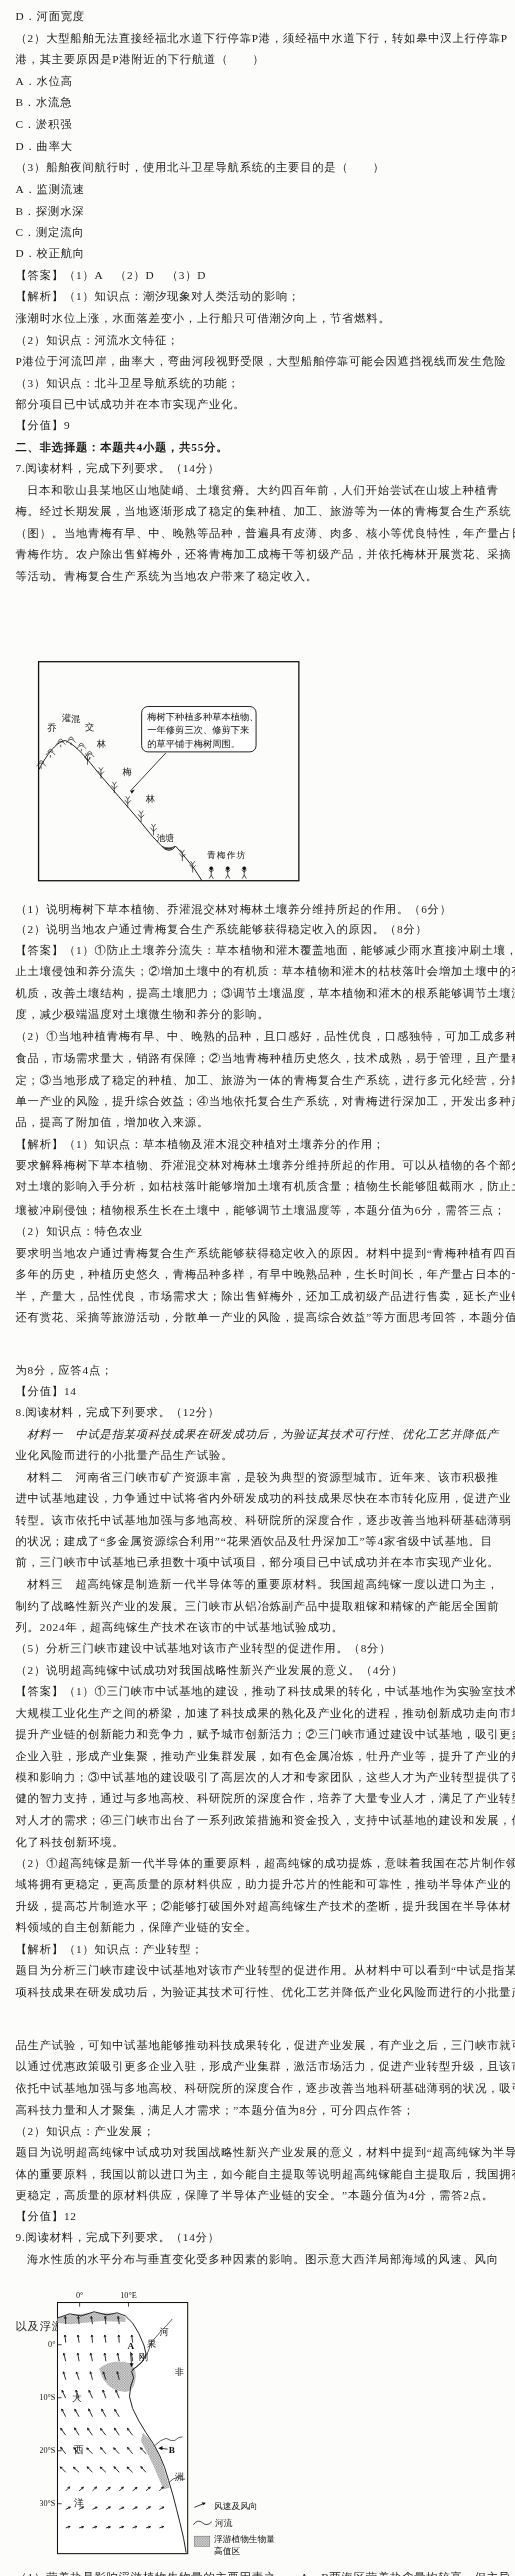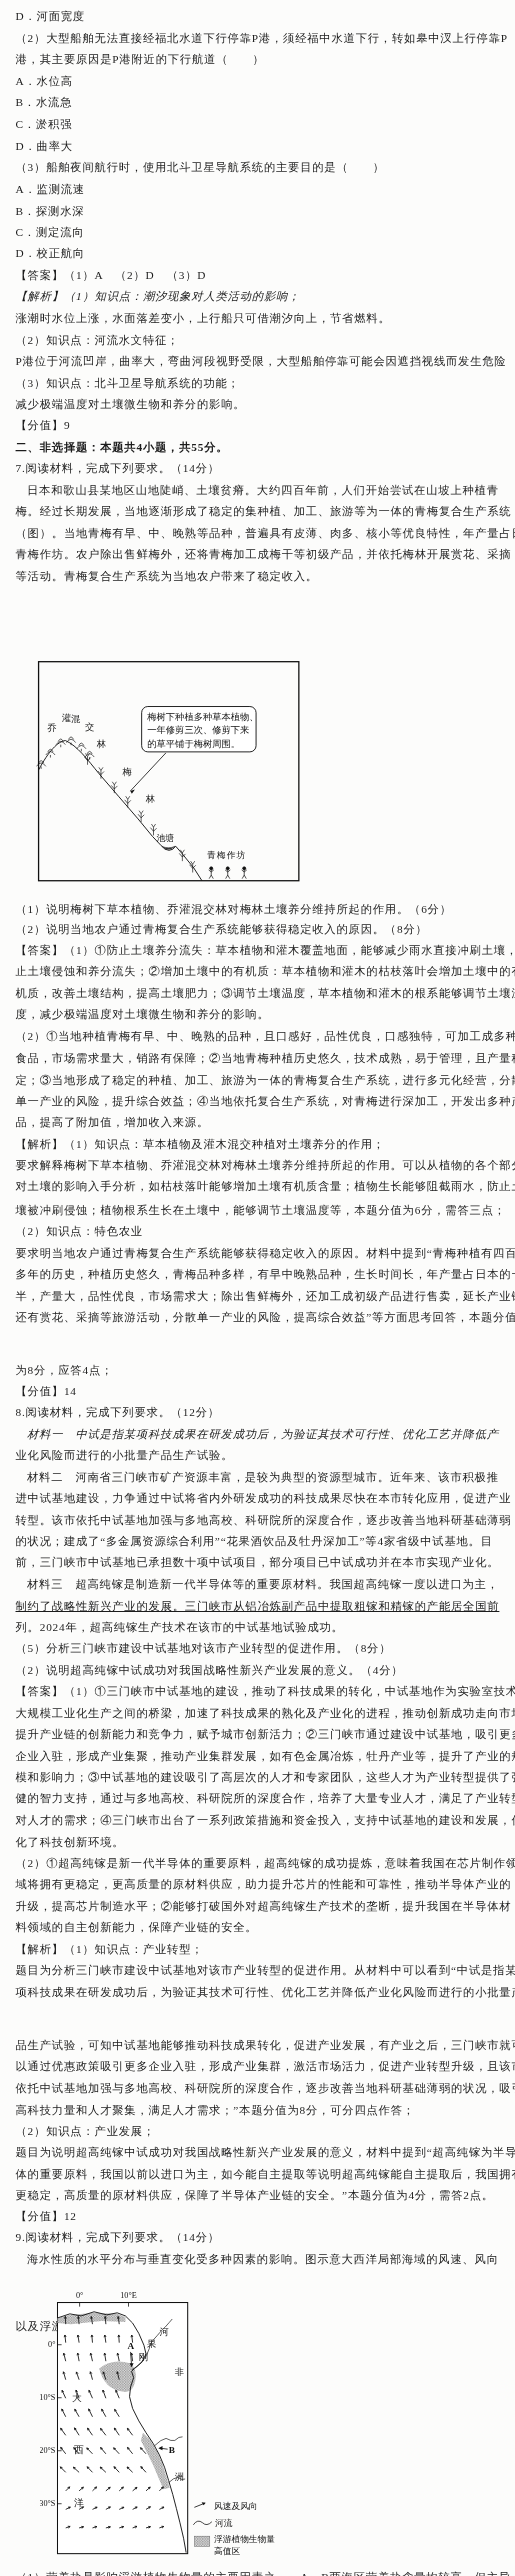--- a/index.html
+++ b/index.html
@@ -21,26 +21,26 @@
       <div class="tline" style="top: 74px; left: 15.5px;">A．水位高</div>
       <div class="tline" style="top: 95px; left: 15.5px;">B．水流急</div>
       <div class="tline" style="top: 117px; left: 15.5px; text-align: right;">C．淤积强</div>
       <div class="tline" style="top: 139px; left: 15.5px;">D．曲率大</div>
       <div class="tline" style="top: 160px; left: 15.5px;">（3）船舶夜间航行时，使用北斗卫星导航系统的主要目的是（　　）</div>
       <div class="tline" style="top: 182px; left: 15.5px;">A．监测流速</div>
       <div class="tline" style="top: 204px; left: 15.5px;">B．探测水深</div>
       <div class="tline" style="top: 225px; left: 15.5px;">C．测定流向</div>
       <div class="tline" style="top: 246px; left: 15.5px;">D．校正航向</div>
       <div class="tline" style="top: 268px; left: 15.5px;">【答案】（1）A　（2）D　（3）D</div>
-      <div class="tline" style="top: 289px; left: 15.5px; font-style: italic;">【解析】（1）知识点：潮汐现象对人类活动的影响；</div>
+      <div class="tline" style="top: 289px; left: 15.5px;">【解析】（1）知识点：潮汐现象对人类活动的影响；</div>
       <div class="tline" style="top: 311px; left: 15.5px;">涨潮时水位上涨，水面落差变小，上行船只可借潮汐向上，节省燃料。</div>
       <div class="tline" style="top: 333px; left: 15.5px;">（2）知识点：河流水文特征；</div>
       <div class="tline" style="top: 354px; left: 15.5px;">P港位于河流凹岸，曲率大，弯曲河段视野受限，大型船舶停靠可能会因遮挡视线而发生危险</div>
       <div class="tline" style="top: 376px; left: 15.5px;">（3）知识点：北斗卫星导航系统的功能；</div>
-      <div class="tline" style="top: 397px; left: 15.5px;">减少极端温度对土壤微生物和养分的影响。</div>
+      <div class="tline" style="top: 397px; left: 15.5px;">部分项目已中试成功并在本市实现产业化。</div>
       <div class="tline" style="top: 418px; left: 15.5px; text-align: center;">【分值】9</div>
       <div class="tline" style="top: 440px; left: 15.5px; font-weight: bold;">二、非选择题：本题共4小题，共55分。</div>
       <div class="tline" style="top: 461px; left: 15.5px;">7.阅读材料，完成下列要求。（14分）</div>
       <div class="tline" style="top: 483px; left: 27px;">日本和歌山县某地区山地陡峭、土壤贫瘠。大约四百年前，人们开始尝试在山坡上种植青</div>
       <div class="tline" style="top: 504px; left: 15.5px;">梅。经过长期发展，当地逐渐形成了稳定的集种植、加工、旅游等为一体的青梅复合生产系统</div>
       <div class="tline" style="top: 526px; left: 15.5px;">（图）。当地青梅有早、中、晚熟等品种，普遍具有皮薄、肉多、核小等优良特性，年产量占日</div>
       <div class="tline" style="top: 547px; left: 15.5px;">青梅作坊。农户除出售鲜梅外，还将青梅加工成梅干等初级产品，并依托梅林开展赏花、采摘</div>
       <div class="tline" style="top: 569px; left: 15.5px;">等活动。青梅复合生产系统为当地农户带来了稳定收入。</div>
       <div class="tline" style="top: 902px; left: 15.5px;">（1）说明梅树下草本植物、乔灌混交林对梅林土壤养分维持所起的作用。（6分）</div>
       <div class="tline" style="top: 922px; left: 15.5px;">（2）说明当地农户通过青梅复合生产系统能够获得稳定收入的原因。（8分）</div>
@@ -66,21 +66,21 @@
       <div class="tline" style="top: 1384px; left: 15.5px;">【分值】14</div>
       <div class="tline" style="top: 1405px; left: 15.5px;">8.阅读材料，完成下列要求。（12分）</div>
       <div class="tline" style="top: 1427px; left: 27px; font-style: italic;">材料一　中试是指某项科技成果在研发成功后，为验证其技术可行性、优化工艺并降低产</div>
       <div class="tline" style="top: 1448px; left: 15.5px; text-align: right;">业化风险而进行的小批量产品生产试验。</div>
       <div class="tline" style="top: 1470px; left: 27px;">材料二　河南省三门峡市矿产资源丰富，是较为典型的资源型城市。近年来、该市积极推</div>
       <div class="tline" style="top: 1491px; left: 15.5px;">进中试基地建设，力争通过中试将省内外研发成功的科技成果尽快在本市转化应用，促进产业</div>
       <div class="tline" style="top: 1513px; left: 15.5px;">转型。该市依托中试基地加强与多地高校、科研院所的深度合作，逐步改善当地科研基础薄弱</div>
       <div class="tline" style="top: 1534px; left: 15.5px;">的状况；建成了“多金属资源综合利用”“花果酒饮品及牡丹深加工”等4家省级中试基地。目</div>
       <div class="tline" style="top: 1555px; left: 15.5px;">前，三门峡市中试基地已承担数十项中试项目，部分项目已中试成功并在本市实现产业化。</div>
       <div class="tline" style="top: 1577px; left: 27px;">材料三　超高纯镓是制造新一代半导体等的重要原材料。我国超高纯镓一度以进口为主，</div>
-      <div class="tline" style="top: 1599px; left: 15.5px; text-decoration: underline;">制约了战略性新兴产业的发展。三门峡市从铝冶炼副产品中提取粗镓和精镓的产能居全国前</div>
+      <div class="tline" style="top: 1599px; left: 15.5px;">制约了战略性新兴产业的发展。三门峡市从铝冶炼副产品中提取粗镓和精镓的产能居全国前</div>
       <div class="tline" style="top: 1620px; left: 15.5px;">列。2024年，超高纯镓生产技术在该市的中试基地试验成功。</div>
       <div class="tline" style="top: 1641px; left: 15.5px;">（5）分析三门峡市建设中试基地对该市产业转型的促进作用。（8分）</div>
       <div class="tline" style="top: 1663px; left: 15.5px;">（2）说明超高纯镓中试成功对我国战略性新兴产业发展的意义。（4分）</div>
       <div class="tline" style="top: 1684px; left: 15.5px;">【答案】（1）①三门峡市中试基地的建设，推动了科技成果的转化，中试基地作为实验室技术与</div>
       <div class="tline" style="top: 1706px; left: 15.5px;">大规模工业化生产之间的桥梁，加速了科技成果的熟化及产业化的进程，推动创新成功走向市场，</div>
       <div class="tline" style="top: 1727px; left: 15.5px;">提升产业链的创新能力和竞争力，赋予城市创新活力；②三门峡市通过建设中试基地，吸引更多</div>
       <div class="tline" style="top: 1749px; left: 15.5px;">企业入驻，形成产业集聚，推动产业集群发展，如有色金属冶炼，牡丹产业等，提升了产业的规</div>
       <div class="tline" style="top: 1770px; left: 15.5px;">模和影响力；③中试基地的建设吸引了高层次的人才和专家团队，这些人才为产业转型提供了强</div>
       <div class="tline" style="top: 1791px; left: 15.5px;">健的智力支持，通过与多地高校、科研院所的深度合作，培养了大量专业人才，满足了产业转型</div>
       <div class="tline" style="top: 1813px; left: 15.5px;">对人才的需求；④三门峡市出台了一系列政策措施和资金投入，支持中试基地的建设和发展，优</div>

